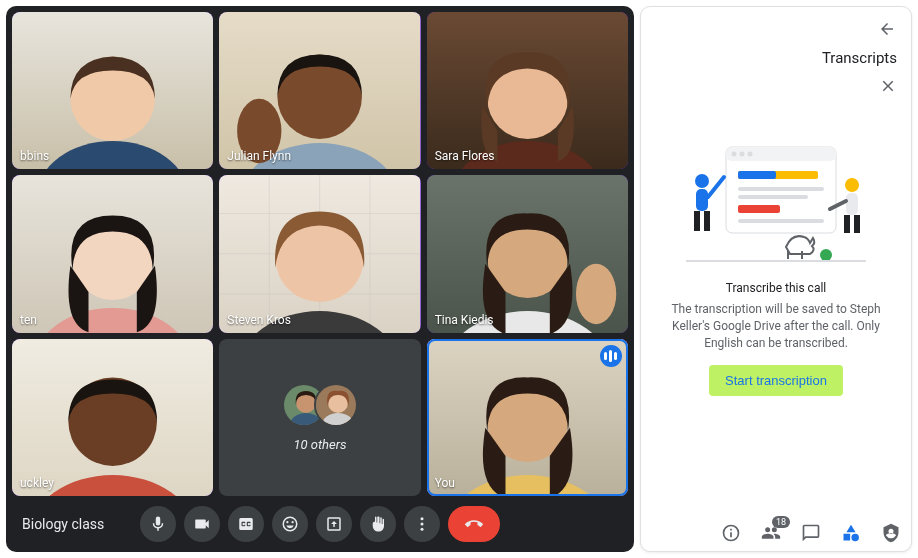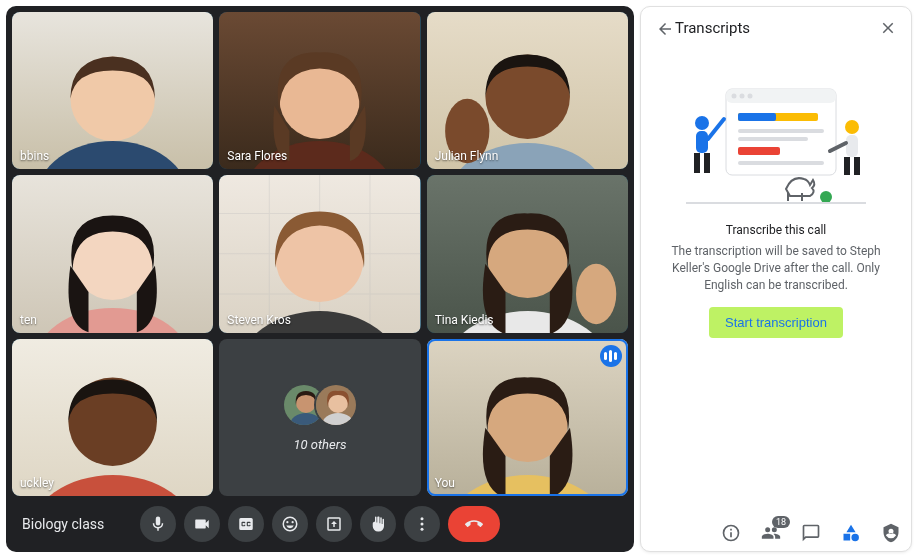--- a/index.html
+++ b/index.html
@@ -33,21 +33,21 @@
   grid-template-columns: repeat(3, 1fr);
   grid-template-rows: repeat(3, 1fr);
   gap: 6px;
   padding: 6px 6px 0 6px;
   overflow: hidden;
 }
 .tile {
   position: relative;
   border-radius: 8px;
   overflow: hidden;
-  background: #0c4a6e;
+  background: #6d28d9;
 }
 .tile svg.photo { width: 100%; height: 100%; display: block; }
 .tile .name {
   position: absolute;
   bottom: 6px;
   left: 8px;
   color: #fff;
   font-size: 12px;
   text-shadow: 0 1px 2px rgba(0,0,0,.6);
 }
@@ -134,21 +134,23 @@
   background: #fff;
   border: 1px solid #e0e0e0;
   border-radius: 10px;
   padding: 12px 14px 18px 14px;
   display: flex;
   flex-direction: column;
   box-shadow: 0 1px 3px rgba(0,0,0,.08);
 }
 .tc-header {
   display: flex;
-  align-items: flex-start;
+  align-items: flex-end;
+  gap: 10px;
+  flex-direction: column;
 }
 .tc-header .back {
   width: 20px; height: 20px;
   display:flex;align-items:center;justify-content:center;
   cursor:pointer; color:#5f6368;
 }
 .tc-header .title { font-size: 15px; color:#202124; flex:1; }
 .tc-header .close { cursor:pointer; color:#5f6368; }
 .illus { margin: 28px auto 10px auto; }
 .tc-heading {
@@ -223,50 +225,50 @@
           <ellipse cx="100" cy="185" rx="75" ry="55" fill="#2b4a6f"></ellipse>
           <circle cx="100" cy="88" r="42" fill="#f0c9a8"></circle>
           <path d="M58 88 Q58 48 100 46 Q142 48 142 88 Q138 60 100 60 Q62 60 58 88 Z" fill="#4a3020"></path>
         </svg>
         <div class="name">bbins</div>
       </div>
 
       <div class="tile">
         <svg class="photo" viewBox="0 0 200 160" preserveAspectRatio="xMidYMid slice">
           <defs>
+              <linearGradient id="bg2" x1="0" y1="0" x2="0" y2="1">
+                <stop offset="0" stop-color="#e6dcc8"></stop>
+                <stop offset="1" stop-color="#d0c4a8"></stop>
+              </linearGradient>
+            </defs>
+          <rect width="200" height="160" fill="url(#bg2)"></rect>
+          <ellipse cx="100" cy="190" rx="80" ry="58" fill="#8aa3b8"></ellipse>
+          <circle cx="100" cy="86" r="42" fill="#7a4a2c"></circle>
+          <path d="M58 86 Q58 44 100 44 Q142 44 142 86 Q138 56 100 56 Q62 56 58 86 Z" fill="#1a1410"></path>
+          <ellipse cx="40" cy="120" rx="22" ry="32" fill="#7a4a2c"></ellipse>
+        </svg>
+        <div class="name">Julian Flynn</div>
+      </div>
+
+      <div class="tile">
+        <svg class="photo" viewBox="0 0 200 160" preserveAspectRatio="xMidYMid slice">
+          <defs>
               <linearGradient id="bg1" x1="0" y1="0" x2="0" y2="1">
                 <stop offset="0" stop-color="#6b4a34"></stop>
                 <stop offset="1" stop-color="#3a2a1c"></stop>
               </linearGradient>
             </defs>
           <rect width="200" height="160" fill="url(#bg1)"></rect>
           <ellipse cx="100" cy="185" rx="75" ry="55" fill="#5c2a1c"></ellipse>
           <circle cx="100" cy="88" r="40" fill="#e9b894"></circle>
           <path d="M60 100 Q50 40 100 42 Q150 40 140 100 Q140 60 100 58 Q60 60 60 100 Z" fill="#5a3a24"></path>
           <path d="M55 95 Q50 145 70 150 L70 120 Z" fill="#5a3a24"></path>
           <path d="M145 95 Q150 145 130 150 L130 120 Z" fill="#5a3a24"></path>
         </svg>
         <div class="name">Sara Flores</div>
-      </div>
-
-      <div class="tile">
-        <svg class="photo" viewBox="0 0 200 160" preserveAspectRatio="xMidYMid slice">
-          <defs>
-              <linearGradient id="bg2" x1="0" y1="0" x2="0" y2="1">
-                <stop offset="0" stop-color="#e6dcc8"></stop>
-                <stop offset="1" stop-color="#d0c4a8"></stop>
-              </linearGradient>
-            </defs>
-          <rect width="200" height="160" fill="url(#bg2)"></rect>
-          <ellipse cx="100" cy="190" rx="80" ry="58" fill="#8aa3b8"></ellipse>
-          <circle cx="100" cy="86" r="42" fill="#7a4a2c"></circle>
-          <path d="M58 86 Q58 44 100 44 Q142 44 142 86 Q138 56 100 56 Q62 56 58 86 Z" fill="#1a1410"></path>
-          <ellipse cx="40" cy="120" rx="22" ry="32" fill="#7a4a2c"></ellipse>
-        </svg>
-        <div class="name">Julian Flynn</div>
       </div>
 
       <div class="tile">
         <svg class="photo" viewBox="0 0 200 160" preserveAspectRatio="xMidYMid slice">
           <defs>
               <linearGradient id="bg3" x1="0" y1="0" x2="0" y2="1">
                 <stop offset="0" stop-color="#e8e4dc"></stop>
                 <stop offset="1" stop-color="#cec6b6"></stop>
               </linearGradient>
             </defs>

